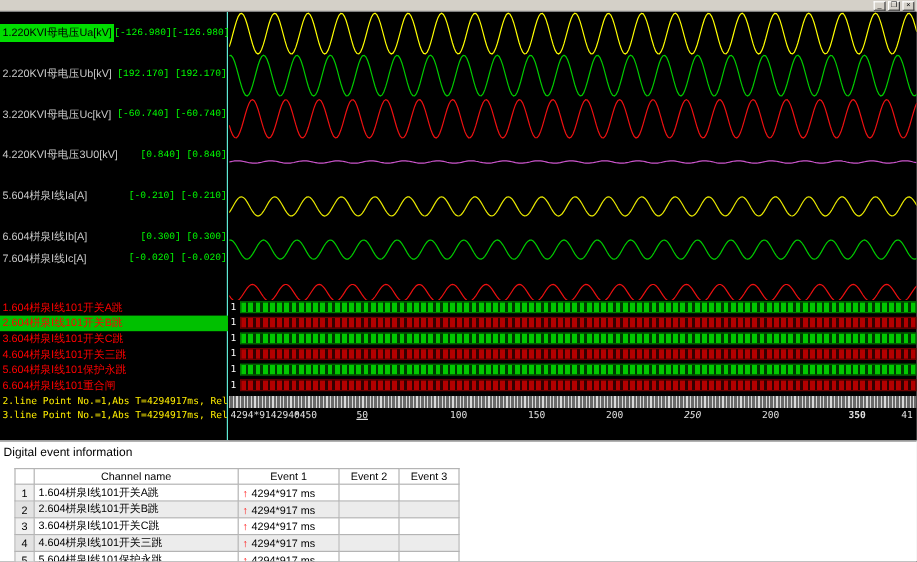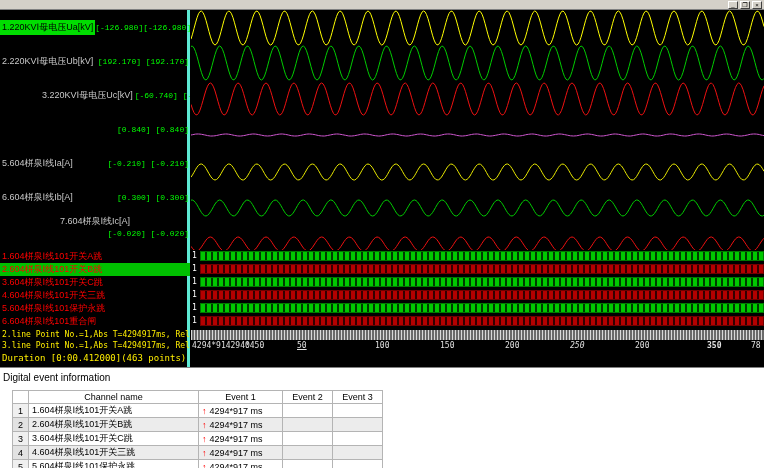--- a/index.html
+++ b/index.html
@@ -8,21 +8,21 @@
   #root { position:relative; width:764px; height:468px; overflow:hidden; background:#ffffff; }
 
   
   .titlebar { position:absolute; left:0; top:0; width:764px; height:10px; background:#d4d0c8; border-bottom:1px solid #808080; }
   .win-btn { position:absolute; top:1px; width:10px; height:8px; background:#d4d0c8;
              border:1px solid; border-color:#ffffff #404040 #404040 #ffffff;
              font-size:6px; line-height:5px; text-align:center; color:#000; cursor:default; }
 
   
   .main { position:absolute; left:0; top:10px; width:764px; height:357px; background:#000000; }
-  .left-panel { position:absolute; left:0; top:0; width:190px; height:357px; border-right:3px solid #5eead4; overflow:visible; }
+  .left-panel { position:absolute; left:0; top:0; width:190px; height:357px; border-right:1px solid #5eead4; overflow:visible; }
 
   .analog-row { position:absolute; left:0; width:190px; height:34px; display:flex; align-items:center; white-space:nowrap; overflow:hidden; }
   .ch-name { font-size:9px; color:#c8c8c8; padding:1px 2px; }
   .ch-name.sel { background:#00dd00; color:#000000; }
   .ch-val { font-family:Liberation Mono, monospace; font-size:8px; color:#00ff00; margin-left:auto; padding-right:1px; }
 
   .digital-label { position:absolute; left:0; width:190px; height:13px; font-size:9px; line-height:13px;
                    color:#ff0000; padding-left:2px; white-space:nowrap; overflow:hidden; }
   .digital-label.dsel { background:#00c000; }
 
@@ -78,51 +78,51 @@
     <div class="left-panel">
       <div id="analog-rows">
           <div class="analog-row" style="top: 0px;">
             <span class="ch-name sel">1.220KVⅠ母电压Ua[kV]</span>
             <span class="ch-val">[-126.980][-126.980]</span>
           </div>
           <div class="analog-row" style="top: 34px;">
             <span class="ch-name">2.220KVⅠ母电压Ub[kV]</span>
             <span class="ch-val">[192.170] [192.170]</span>
           </div>
-          <div class="analog-row" style="top: 68px; padding-left: 40px;">
+          <div class="analog-row" style="top: 68px;">
             <span class="ch-name">3.220KVⅠ母电压Uc[kV]</span>
             <span class="ch-val">[-60.740] [-60.740]</span>
           </div>
           <div class="analog-row" style="top: 102px;">
+            <span class="ch-name">4.220KVⅠ母电压3U0[kV]</span>
             <span class="ch-val">[0.840] [0.840]</span>
           </div>
           <div class="analog-row" style="top: 136px; gap: 20px;">
             <span class="ch-name">5.604栟泉Ⅰ线Ia[A]</span>
             <span class="ch-val">[-0.210] [-0.210]</span>
           </div>
           <div class="analog-row" style="top: 170px;">
             <span class="ch-name">6.604栟泉Ⅰ线Ib[A]</span>
             <span class="ch-val">[0.300] [0.300]</span>
           </div>
-          <div class="analog-row" style="top: 204px; flex-direction: column;">
+          <div class="analog-row" style="top: 188px;">
             <span class="ch-name">7.604栟泉Ⅰ线Ic[A]</span>
             <span class="ch-val">[-0.020] [-0.020]</span>
           </div>
         </div>
       <div id="digital-rows">
           <div class="digital-label" style="top: 240px;">1.604栟泉Ⅰ线101开关A跳</div>
           <div class="digital-label dsel" style="top: 253px;">2.604栟泉Ⅰ线101开关B跳</div>
           <div class="digital-label" style="top: 266px;">3.604栟泉Ⅰ线101开关C跳</div>
           <div class="digital-label" style="top: 279px;">4.604栟泉Ⅰ线101开关三跳</div>
           <div class="digital-label" style="top: 292px;">5.604栟泉Ⅰ线101保护永跳</div>
           <div class="digital-label" style="top: 305px;">6.604栟泉Ⅰ线101重合闸</div>
         </div>
       <div class="status-line" style="top:320px;">2.line Point No.=1,Abs T=4294917ms, Rel T=4294917ms</div>
       <div class="status-line" style="top:331px;">3.line Point No.=1,Abs T=4294917ms, Rel T=4294917ms</div>
-      <div class="duration-line">Duration [0:00.412000](463 points)</div>
     </div>
 
     <div class="plot-area">
       <svg id="wave-svg" viewBox="0 0 573 240">
           <polyline points="0.0,29.1 1.5,24.2 3.0,18.5 4.5,12.9 6.0,7.8 7.5,3.8 9.0,1.5 10.5,1.1 12.0,2.5 13.5,5.8 15.0,10.4 16.5,15.9 18.0,21.6 19.5,26.9 21.0,31.2 22.5,34.0 24.0,35.0 25.5,34.0 27.0,31.3 28.5,27.0 30.0,21.7 31.5,15.9 33.0,10.4 34.5,5.8 36.0,2.6 37.5,1.1 39.0,1.5 40.5,3.8 42.0,7.7 43.5,12.8 45.0,18.5 46.5,24.1 48.0,29.1 49.5,32.7 51.0,34.7 52.5,34.8 54.0,33.0 55.5,29.5 57.0,24.6 58.5,19.1 60.0,13.4 61.5,8.2 63.0,4.1 64.5,1.6 66.0,1.0 67.5,2.3 69.0,5.4 70.5,10.0 72.0,15.4 73.5,21.1 75.0,26.5 76.5,30.9 78.0,33.9 79.5,35.0 81.0,34.2 82.5,31.6 84.0,27.4 85.5,22.1 87.0,16.4 88.5,10.9 90.0,6.2 91.5,2.8 93.0,1.1 94.5,1.4 96.0,3.6 97.5,7.3 99.0,12.4 100.5,18.0 102.0,23.7 103.5,28.7 105.0,32.5 106.5,34.6 108.0,34.9 109.5,33.2 111.0,29.8 112.5,25.1 114.0,19.6 115.5,13.8 117.0,8.6 118.5,4.4 120.0,1.8 121.5,1.0 123.0,2.2 124.5,5.1 126.0,9.5 127.5,14.9 129.0,20.6 130.5,26.1 132.0,30.6 133.5,33.7 135.0,35.0 136.5,34.3 138.0,31.9 139.5,27.8 141.0,22.6 142.5,16.9 144.0,11.4 145.5,6.5 147.0,3.0 148.5,1.2 150.0,1.3 151.5,3.3 153.0,7.0 154.5,11.9 156.0,17.5 157.5,23.2 159.0,28.3 160.5,32.2 162.0,34.5 163.5,34.9 165.0,33.4 166.5,30.2 168.0,25.5 169.5,20.1 171.0,14.3 172.5,9.0 174.0,4.7 175.5,2.0 177.0,1.0 178.5,2.0 180.0,4.8 181.5,9.1 183.0,14.4 184.5,20.1 186.0,25.6 187.5,30.2 189.0,33.5 190.5,34.9 192.0,34.5 193.5,32.1 195.0,28.2 196.5,23.1 198.0,17.4 199.5,11.8 201.0,6.9 202.5,3.3 204.0,1.3 205.5,1.2 207.0,3.0 208.5,6.6 210.0,11.4 211.5,17.0 213.0,22.7 214.5,27.9 216.0,31.9 217.5,34.4 219.0,35.0 220.5,33.6 222.0,30.5 223.5,26.0 225.0,20.6 226.5,14.8 228.0,9.5 229.5,5.1 231.0,2.1 232.5,1.0 234.0,1.8 235.5,4.5 237.0,8.7 238.5,13.9 240.0,19.6 241.5,25.2 243.0,29.9 244.5,33.2 246.0,34.9 247.5,34.6 249.0,32.4 250.5,28.6 252.0,23.6 253.5,17.9 255.0,12.3 256.5,7.3 258.0,3.5 259.5,1.4 261.0,1.1 262.5,2.8 264.0,6.2 265.5,11.0 267.0,16.5 268.5,22.2 270.0,27.4 271.5,31.6 273.0,34.2 274.5,35.0 276.0,33.8 277.5,30.9 279.0,26.4 280.5,21.0 282.0,15.3 283.5,9.9 285.0,5.4 286.5,2.3 288.0,1.0 289.5,1.7 291.0,4.2 292.5,8.2 294.0,13.4 295.5,19.1 297.0,24.7 298.5,29.5 300.0,33.0 301.5,34.8 303.0,34.7 304.5,32.7 306.0,29.0 307.5,24.1 309.0,18.4 310.5,12.8 312.0,7.7 313.5,3.8 315.0,1.5 316.5,1.1 318.0,2.6 319.5,5.9 321.0,10.5 322.5,16.0 324.0,21.7 325.5,27.0 327.0,31.3 328.5,34.1 330.0,35.0 331.5,34.0 333.0,31.2 334.5,26.9 336.0,21.5 337.5,15.8 339.0,10.3 340.5,5.7 342.0,2.5 343.5,1.1 345.0,1.5 346.5,3.9 348.0,7.8 349.5,12.9 351.0,18.6 352.5,24.2 354.0,29.1 355.5,32.8 357.0,34.7 358.5,34.8 360.0,32.9 361.5,29.4 363.0,24.5 364.5,18.9 366.0,13.2 367.5,8.1 369.0,4.1 370.5,1.6 372.0,1.0 373.5,2.4 375.0,5.5 376.5,10.1 378.0,15.5 379.5,21.2 381.0,26.6 382.5,31.0 384.0,33.9 385.5,35.0 387.0,34.2 388.5,31.5 390.0,27.3 391.5,22.0 393.0,16.3 394.5,10.8 396.0,6.1 397.5,2.7 399.0,1.1 400.5,1.4 402.0,3.6 403.5,7.4 405.0,12.5 406.5,18.1 408.0,23.8 409.5,28.8 411.0,32.5 412.5,34.6 414.0,34.9 415.5,33.2 417.0,29.7 418.5,25.0 420.0,19.4 421.5,13.7 423.0,8.5 424.5,4.4 426.0,1.8 427.5,1.0 429.0,2.2 430.5,5.2 432.0,9.6 433.5,15.0 435.0,20.7 436.5,26.2 438.0,30.7 439.5,33.7 441.0,35.0 442.5,34.3 444.0,31.8 445.5,27.7 447.0,22.5 448.5,16.8 450.0,11.2 451.5,6.4 453.0,3.0 454.5,1.2 456.0,1.3 457.5,3.3 459.0,7.0 460.5,12.0 462.0,17.6 463.5,23.3 465.0,28.4 466.5,32.2 468.0,34.5 469.5,34.9 471.0,33.4 472.5,30.1 474.0,25.4 475.5,19.9 477.0,14.2 478.5,8.9 480.0,4.7 481.5,1.9 483.0,1.0 484.5,2.0 486.0,4.9 487.5,9.2 489.0,14.5 490.5,20.2 492.0,25.7 493.5,30.3 495.0,33.5 496.5,34.9 498.0,34.4 499.5,32.1 501.0,28.1 502.5,23.0 504.0,17.3 505.5,11.7 507.0,6.8 508.5,3.2 510.0,1.3 511.5,1.2 513.0,3.1 514.5,6.7 516.0,11.5 517.5,17.1 519.0,22.8 520.5,28.0 522.0,32.0 523.5,34.4 525.0,35.0 526.5,33.6 528.0,30.5 529.5,25.9 531.0,20.4 532.5,14.7 534.0,9.4 535.5,5.0 537.0,2.1 538.5,1.0 540.0,1.9 541.5,4.5 543.0,8.8 544.5,14.0 546.0,19.7 547.5,25.3 549.0,30.0 550.5,33.3 552.0,34.9 553.5,34.6 555.0,32.4 556.5,28.5 558.0,23.5 559.5,17.8 561.0,12.2 562.5,7.2 564.0,3.5 565.5,1.4 567.0,1.2 568.5,2.9 570.0,6.3 571.5,11.1 573.0,16.6 " fill="none" stroke="#ffff00" stroke-width="1"></polyline>
           <polyline points="0.0,36.3 1.5,36.2 3.0,38.0 4.5,41.5 6.0,46.3 7.5,51.9 9.0,57.6 10.5,62.7 12.0,66.8 13.5,69.3 15.0,70.0 16.5,68.7 18.0,65.6 19.5,61.1 21.0,55.7 22.5,50.0 24.0,44.6 25.5,40.2 27.0,37.2 28.5,36.0 30.0,36.8 31.5,39.4 33.0,43.5 34.5,48.8 36.0,54.5 37.5,60.0 39.0,64.8 40.5,68.2 42.0,69.9 43.5,69.6 45.0,67.5 46.5,63.7 48.0,58.7 49.5,53.1 51.0,47.4 52.5,42.4 54.0,38.6 55.5,36.4 57.0,36.1 58.5,37.7 60.0,41.1 61.5,45.8 63.0,51.4 64.5,57.1 66.0,62.3 67.5,66.5 69.0,69.2 70.5,70.0 72.0,68.9 73.5,66.0 75.0,61.6 76.5,56.2 78.0,50.5 79.5,45.0 81.0,40.5 82.5,37.4 84.0,36.0 85.5,36.6 87.0,39.1 88.5,43.1 90.0,48.3 91.5,54.0 93.0,59.6 94.5,64.4 96.0,67.9 97.5,69.8 99.0,69.7 100.5,67.8 102.0,64.1 103.5,59.2 105.0,53.6 106.5,47.9 108.0,42.8 109.5,38.9 111.0,36.5 112.5,36.1 114.0,37.5 115.5,40.8 117.0,45.4 118.5,50.9 120.0,56.6 121.5,61.9 123.0,66.2 124.5,69.0 126.0,70.0 127.5,69.1 129.0,66.3 130.5,62.0 132.0,56.7 133.5,51.0 135.0,45.5 136.5,40.8 138.0,37.6 139.5,36.1 141.0,36.5 142.5,38.8 144.0,42.7 145.5,47.8 147.0,53.5 148.5,59.1 150.0,64.0 151.5,67.7 153.0,69.7 154.5,69.8 156.0,68.0 157.5,64.5 159.0,59.7 160.5,54.1 162.0,48.4 163.5,43.2 165.0,39.1 166.5,36.7 168.0,36.0 169.5,37.3 171.0,40.4 172.5,44.9 174.0,50.4 175.5,56.1 177.0,61.5 178.5,65.9 180.0,68.8 181.5,70.0 183.0,69.2 184.5,66.6 186.0,62.4 187.5,57.2 189.0,51.5 190.5,45.9 192.0,41.2 193.5,37.8 195.0,36.1 196.5,36.4 198.0,38.5 199.5,42.3 201.0,47.3 202.5,53.0 204.0,58.6 205.5,63.6 207.0,67.4 208.5,69.6 210.0,69.9 211.5,68.2 213.0,64.9 214.5,60.1 216.0,54.6 217.5,48.9 219.0,43.6 220.5,39.4 222.0,36.8 223.5,36.0 225.0,37.1 226.5,40.1 228.0,44.5 229.5,49.9 231.0,55.6 232.5,61.0 234.0,65.6 235.5,68.6 237.0,70.0 238.5,69.4 240.0,66.9 241.5,62.8 243.0,57.7 244.5,52.0 246.0,46.4 247.5,41.6 249.0,38.0 250.5,36.2 252.0,36.3 253.5,38.3 255.0,41.9 256.5,46.9 258.0,52.5 259.5,58.1 261.0,63.2 262.5,67.2 264.0,69.5 265.5,69.9 267.0,68.4 268.5,65.2 270.0,60.6 271.5,55.1 273.0,49.4 274.5,44.1 276.0,39.8 277.5,37.0 279.0,36.0 280.5,37.0 282.0,39.8 283.5,44.1 285.0,49.4 286.5,55.1 288.0,60.6 289.5,65.2 291.0,68.4 292.5,69.9 294.0,69.5 295.5,67.2 297.0,63.2 298.5,58.1 300.0,52.5 301.5,46.9 303.0,41.9 304.5,38.3 306.0,36.3 307.5,36.2 309.0,38.0 310.5,41.6 312.0,46.4 313.5,52.0 315.0,57.7 316.5,62.8 318.0,66.9 319.5,69.4 321.0,70.0 322.5,68.6 324.0,65.6 325.5,61.0 327.0,55.6 328.5,49.9 330.0,44.5 331.5,40.1 333.0,37.1 334.5,36.0 336.0,36.8 337.5,39.4 339.0,43.6 340.5,48.9 342.0,54.6 343.5,60.1 345.0,64.9 346.5,68.2 348.0,69.9 349.5,69.6 351.0,67.4 352.5,63.6 354.0,58.6 355.5,53.0 357.0,47.3 358.5,42.3 360.0,38.5 361.5,36.4 363.0,36.1 364.5,37.8 366.0,41.2 367.5,45.9 369.0,51.5 370.5,57.2 372.0,62.4 373.5,66.6 375.0,69.2 376.5,70.0 378.0,68.8 379.5,65.9 381.0,61.5 382.5,56.1 384.0,50.4 385.5,44.9 387.0,40.4 388.5,37.3 390.0,36.0 391.5,36.7 393.0,39.1 394.5,43.2 396.0,48.4 397.5,54.1 399.0,59.7 400.5,64.5 402.0,68.0 403.5,69.8 405.0,69.7 406.5,67.7 408.0,64.0 409.5,59.1 411.0,53.5 412.5,47.8 414.0,42.7 415.5,38.8 417.0,36.5 418.5,36.1 420.0,37.6 421.5,40.8 423.0,45.5 424.5,51.0 426.0,56.7 427.5,62.0 429.0,66.3 430.5,69.1 432.0,70.0 433.5,69.0 435.0,66.2 436.5,61.9 438.0,56.6 439.5,50.9 441.0,45.4 442.5,40.8 444.0,37.5 445.5,36.1 447.0,36.5 448.5,38.9 450.0,42.8 451.5,47.9 453.0,53.6 454.5,59.2 456.0,64.1 457.5,67.8 459.0,69.7 460.5,69.8 462.0,67.9 463.5,64.4 465.0,59.6 466.5,54.0 468.0,48.3 469.5,43.1 471.0,39.1 472.5,36.6 474.0,36.0 475.5,37.4 477.0,40.5 478.5,45.0 480.0,50.5 481.5,56.2 483.0,61.6 484.5,66.0 486.0,68.9 487.5,70.0 489.0,69.2 490.5,66.5 492.0,62.3 493.5,57.1 495.0,51.4 496.5,45.8 498.0,41.1 499.5,37.7 501.0,36.1 502.5,36.4 504.0,38.6 505.5,42.4 507.0,47.4 508.5,53.1 510.0,58.7 511.5,63.7 513.0,67.5 514.5,69.6 516.0,69.9 517.5,68.2 519.0,64.8 520.5,60.0 522.0,54.5 523.5,48.8 525.0,43.5 526.5,39.4 528.0,36.8 529.5,36.0 531.0,37.2 532.5,40.2 534.0,44.6 535.5,50.0 537.0,55.7 538.5,61.1 540.0,65.6 541.5,68.7 543.0,70.0 544.5,69.3 546.0,66.8 547.5,62.7 549.0,57.6 550.5,51.9 552.0,46.3 553.5,41.5 555.0,38.0 556.5,36.2 558.0,36.3 559.5,38.3 561.0,42.0 562.5,47.0 564.0,52.6 565.5,58.3 567.0,63.3 568.5,67.2 570.0,69.5 571.5,69.9 573.0,68.4 " fill="none" stroke="#00cc00" stroke-width="1"></polyline>
           <polyline points="0.0,94.4 1.5,99.1 3.0,102.6 4.5,104.6 6.0,104.9 7.5,103.3 9.0,100.1 10.5,95.6 12.0,90.4 13.5,85.0 15.0,80.1 16.5,76.2 18.0,73.7 19.5,73.0 21.0,74.1 22.5,76.9 24.0,81.0 25.5,86.1 27.0,91.5 28.5,96.6 30.0,100.9 31.5,103.8 33.0,105.0 34.5,104.4 36.0,102.0 37.5,98.2 39.0,93.3 40.5,88.0 42.0,82.7 43.5,78.2 45.0,74.9 46.5,73.2 48.0,73.3 49.5,75.2 51.0,78.6 52.5,83.3 54.0,88.6 55.5,93.9 57.0,98.7 58.5,102.4 60.0,104.5 61.5,104.9 63.0,103.5 64.5,100.4 66.0,96.1 67.5,90.9 69.0,85.5 70.5,80.5 72.0,76.5 73.5,73.9 75.0,73.0 76.5,73.9 78.0,76.6 79.5,80.6 81.0,85.6 82.5,91.0 84.0,96.2 85.5,100.5 87.0,103.6 88.5,104.9 90.0,104.5 91.5,102.3 93.0,98.6 94.5,93.8 96.0,88.4 97.5,83.1 99.0,78.5 100.5,75.1 102.0,73.3 103.5,73.2 105.0,74.9 106.5,78.3 108.0,82.8 109.5,88.1 111.0,93.5 112.5,98.3 114.0,102.1 115.5,104.4 117.0,105.0 118.5,103.7 120.0,100.8 121.5,96.5 123.0,91.4 124.5,86.0 126.0,80.9 127.5,76.8 129.0,74.0 130.5,73.0 132.0,73.8 133.5,76.3 135.0,80.2 136.5,85.2 138.0,90.6 139.5,95.8 141.0,100.2 142.5,103.4 144.0,104.9 145.5,104.6 147.0,102.6 148.5,99.0 150.0,94.2 151.5,88.9 153.0,83.6 154.5,78.9 156.0,75.3 157.5,73.3 159.0,73.1 160.5,74.7 162.0,77.9 163.5,82.4 165.0,87.6 166.5,93.0 168.0,97.9 169.5,101.8 171.0,104.3 172.5,105.0 174.0,103.9 175.5,101.1 177.0,96.9 178.5,91.8 180.0,86.4 181.5,81.3 183.0,77.1 184.5,74.2 186.0,73.0 187.5,73.6 189.0,76.0 190.5,79.8 192.0,84.7 193.5,90.1 195.0,95.3 196.5,99.9 198.0,103.1 199.5,104.8 201.0,104.7 202.5,102.8 204.0,99.3 205.5,94.7 207.0,89.4 208.5,84.0 210.0,79.3 211.5,75.6 213.0,73.5 214.5,73.1 216.0,74.5 217.5,77.6 219.0,82.0 220.5,87.2 222.0,92.5 223.5,97.5 225.0,101.5 226.5,104.1 228.0,105.0 229.5,104.0 231.0,101.4 232.5,97.3 234.0,92.3 235.5,86.9 237.0,81.8 238.5,77.4 240.0,74.4 241.5,73.1 243.0,73.5 244.5,75.7 246.0,79.5 247.5,84.3 249.0,89.6 250.5,94.9 252.0,99.5 253.5,102.9 255.0,104.8 256.5,104.8 258.0,103.0 259.5,99.7 261.0,95.1 262.5,89.9 264.0,84.5 265.5,79.6 267.0,75.9 268.5,73.6 270.0,73.0 271.5,74.3 273.0,77.3 274.5,81.6 276.0,86.7 277.5,92.1 279.0,97.1 280.5,101.2 282.0,104.0 283.5,105.0 285.0,104.2 286.5,101.7 288.0,97.7 289.5,92.8 291.0,87.4 292.5,82.2 294.0,77.8 295.5,74.6 297.0,73.1 298.5,73.4 300.0,75.5 301.5,79.1 303.0,83.8 304.5,89.1 306.0,94.5 307.5,99.1 309.0,102.7 310.5,104.7 312.0,104.9 313.5,103.3 315.0,100.0 316.5,95.5 318.0,90.3 319.5,84.9 321.0,80.0 322.5,76.1 324.0,73.7 325.5,73.0 327.0,74.1 328.5,77.0 330.0,81.1 331.5,86.2 333.0,91.6 334.5,96.7 336.0,100.9 337.5,103.8 339.0,105.0 340.5,104.3 342.0,102.0 343.5,98.1 345.0,93.2 346.5,87.9 348.0,82.6 349.5,78.1 351.0,74.8 352.5,73.2 354.0,73.3 355.5,75.2 357.0,78.7 358.5,83.4 360.0,88.7 361.5,94.0 363.0,98.8 364.5,102.4 366.0,104.6 367.5,104.9 369.0,103.5 370.5,100.4 372.0,96.0 373.5,90.8 375.0,85.4 376.5,80.4 378.0,76.4 379.5,73.9 381.0,73.0 382.5,74.0 384.0,76.6 385.5,80.7 387.0,85.8 388.5,91.1 390.0,96.3 391.5,100.6 393.0,103.6 394.5,104.9 396.0,104.5 397.5,102.2 399.0,98.5 400.5,93.7 402.0,88.3 403.5,83.0 405.0,78.5 406.5,75.1 408.0,73.2 409.5,73.2 411.0,75.0 412.5,78.4 414.0,82.9 415.5,88.2 417.0,93.6 418.5,98.4 420.0,102.2 421.5,104.4 423.0,105.0 424.5,103.7 426.0,100.7 427.5,96.4 429.0,91.3 430.5,85.9 432.0,80.8 433.5,76.7 435.0,74.0 436.5,73.0 438.0,73.8 439.5,76.4 441.0,80.3 442.5,85.3 444.0,90.7 445.5,95.9 447.0,100.3 448.5,103.4 450.0,104.9 451.5,104.6 453.0,102.5 454.5,98.9 456.0,94.1 457.5,88.8 459.0,83.5 460.5,78.8 462.0,75.3 463.5,73.3 465.0,73.1 466.5,74.8 468.0,78.0 469.5,82.5 471.0,87.7 472.5,93.1 474.0,98.0 475.5,101.9 477.0,104.3 478.5,105.0 480.0,103.8 481.5,101.0 483.0,96.8 484.5,91.7 486.0,86.3 487.5,81.2 489.0,77.0 490.5,74.2 492.0,73.0 493.5,73.7 495.0,76.1 496.5,79.9 498.0,84.8 499.5,90.2 501.0,95.4 502.5,99.9 504.0,103.2 505.5,104.8 507.0,104.7 508.5,102.7 510.0,99.2 511.5,94.6 513.0,89.3 514.5,83.9 516.0,79.2 517.5,75.5 519.0,73.4 520.5,73.1 522.0,74.6 523.5,77.7 525.0,82.1 526.5,87.3 528.0,92.6 529.5,97.6 531.0,101.6 532.5,104.2 534.0,105.0 535.5,104.0 537.0,101.3 538.5,97.2 540.0,92.2 541.5,86.8 543.0,81.7 544.5,77.4 546.0,74.4 547.5,73.0 549.0,73.5 550.5,75.8 552.0,79.5 553.5,84.4 555.0,89.7 556.5,95.0 558.0,99.6 559.5,103.0 561.0,104.8 562.5,104.8 564.0,103.0 565.5,99.6 567.0,95.0 568.5,89.7 570.0,84.4 571.5,79.6 573.0,75.8 " fill="none" stroke="#ee1111" stroke-width="1"></polyline>
           <polyline points="0.0,125.0 1.5,124.7 3.0,124.4 4.5,124.1 6.0,124.0 7.5,124.0 9.0,124.1 10.5,124.3 12.0,124.6 13.5,124.9 15.0,125.2 16.5,125.6 18.0,125.8 19.5,126.0 21.0,126.0 22.5,125.9 24.0,125.8 25.5,125.5 27.0,125.2 28.5,124.8 30.0,124.5 31.5,124.3 33.0,124.1 34.5,124.0 36.0,124.0 37.5,124.2 39.0,124.4 40.5,124.7 42.0,125.1 43.5,125.4 45.0,125.7 46.5,125.9 48.0,126.0 49.5,126.0 51.0,125.9 52.5,125.6 54.0,125.4 55.5,125.0 57.0,124.7 58.5,124.4 60.0,124.2 61.5,124.0 63.0,124.0 64.5,124.1 66.0,124.3 67.5,124.6 69.0,124.9 70.5,125.2 72.0,125.5 73.5,125.8 75.0,125.9 76.5,126.0 78.0,125.9 79.5,125.8 81.0,125.5 82.5,125.2 84.0,124.9 85.5,124.6 87.0,124.3 88.5,124.1 90.0,124.0 91.5,124.0 93.0,124.2 94.5,124.4 96.0,124.7 97.5,125.0 99.0,125.4 100.5,125.7 102.0,125.9 103.5,126.0 105.0,126.0 106.5,125.9 108.0,125.7 109.5,125.4 111.0,125.1 112.5,124.7 114.0,124.4 115.5,124.2 117.0,124.0 118.5,124.0 120.0,124.1 121.5,124.3 123.0,124.5 124.5,124.8 126.0,125.2 127.5,125.5 129.0,125.8 130.5,125.9 132.0,126.0 133.5,126.0 135.0,125.8 136.5,125.5 138.0,125.2 139.5,124.9 141.0,124.6 142.5,124.3 144.0,124.1 145.5,124.0 147.0,124.0 148.5,124.2 150.0,124.4 151.5,124.7 153.0,125.0 154.5,125.3 156.0,125.6 157.5,125.9 159.0,126.0 160.5,126.0 162.0,125.9 163.5,125.7 165.0,125.4 166.5,125.1 168.0,124.8 169.5,124.4 171.0,124.2 172.5,124.0 174.0,124.0 175.5,124.1 177.0,124.2 178.5,124.5 180.0,124.8 181.5,125.2 183.0,125.5 184.5,125.7 186.0,125.9 187.5,126.0 189.0,126.0 190.5,125.8 192.0,125.6 193.5,125.3 195.0,124.9 196.5,124.6 198.0,124.3 199.5,124.1 201.0,124.0 202.5,124.0 204.0,124.1 205.5,124.4 207.0,124.6 208.5,125.0 210.0,125.3 211.5,125.6 213.0,125.8 214.5,126.0 216.0,126.0 217.5,125.9 219.0,125.7 220.5,125.4 222.0,125.1 223.5,124.8 225.0,124.5 226.5,124.2 228.0,124.1 229.5,124.0 231.0,124.1 232.5,124.2 234.0,124.5 235.5,124.8 237.0,125.1 238.5,125.5 240.0,125.7 241.5,125.9 243.0,126.0 244.5,126.0 246.0,125.8 247.5,125.6 249.0,125.3 250.5,125.0 252.0,124.6 253.5,124.3 255.0,124.1 256.5,124.0 258.0,124.0 259.5,124.1 261.0,124.3 262.5,124.6 264.0,124.9 265.5,125.3 267.0,125.6 268.5,125.8 270.0,126.0 271.5,126.0 273.0,125.9 274.5,125.7 276.0,125.5 277.5,125.1 279.0,124.8 280.5,124.5 282.0,124.2 283.5,124.1 285.0,124.0 286.5,124.0 288.0,124.2 289.5,124.5 291.0,124.8 292.5,125.1 294.0,125.4 295.5,125.7 297.0,125.9 298.5,126.0 300.0,126.0 301.5,125.8 303.0,125.6 304.5,125.3 306.0,125.0 307.5,124.7 309.0,124.4 310.5,124.1 312.0,124.0 313.5,124.0 315.0,124.1 316.5,124.3 318.0,124.6 319.5,124.9 321.0,125.3 322.5,125.6 324.0,125.8 325.5,126.0 327.0,126.0 328.5,125.9 330.0,125.8 331.5,125.5 333.0,125.2 334.5,124.8 336.0,124.5 337.5,124.3 339.0,124.1 340.5,124.0 342.0,124.0 343.5,124.2 345.0,124.4 346.5,124.7 348.0,125.1 349.5,125.4 351.0,125.7 352.5,125.9 354.0,126.0 355.5,126.0 357.0,125.9 358.5,125.6 360.0,125.4 361.5,125.0 363.0,124.7 364.5,124.4 366.0,124.2 367.5,124.0 369.0,124.0 370.5,124.1 372.0,124.3 373.5,124.6 375.0,124.9 376.5,125.2 378.0,125.5 379.5,125.8 381.0,125.9 382.5,126.0 384.0,125.9 385.5,125.8 387.0,125.5 388.5,125.2 390.0,124.9 391.5,124.5 393.0,124.3 394.5,124.1 396.0,124.0 397.5,124.0 399.0,124.2 400.5,124.4 402.0,124.7 403.5,125.0 405.0,125.4 406.5,125.7 408.0,125.9 409.5,126.0 411.0,126.0 412.5,125.9 414.0,125.7 415.5,125.4 417.0,125.1 418.5,124.7 420.0,124.4 421.5,124.2 423.0,124.0 424.5,124.0 426.0,124.1 427.5,124.3 429.0,124.5 430.5,124.9 432.0,125.2 433.5,125.5 435.0,125.8 436.5,125.9 438.0,126.0 439.5,126.0 441.0,125.8 442.5,125.5 444.0,125.2 445.5,124.9 447.0,124.6 448.5,124.3 450.0,124.1 451.5,124.0 453.0,124.0 454.5,124.2 456.0,124.4 457.5,124.7 459.0,125.0 460.5,125.3 462.0,125.6 463.5,125.9 465.0,126.0 466.5,126.0 468.0,125.9 469.5,125.7 471.0,125.4 472.5,125.1 474.0,124.7 475.5,124.4 477.0,124.2 478.5,124.0 480.0,124.0 481.5,124.1 483.0,124.2 484.5,124.5 486.0,124.8 487.5,125.2 489.0,125.5 490.5,125.7 492.0,125.9 493.5,126.0 495.0,126.0 496.5,125.8 498.0,125.6 499.5,125.3 501.0,124.9 502.5,124.6 504.0,124.3 505.5,124.1 507.0,124.0 508.5,124.0 510.0,124.1 511.5,124.4 513.0,124.6 514.5,125.0 516.0,125.3 517.5,125.6 519.0,125.8 520.5,126.0 522.0,126.0 523.5,125.9 525.0,125.7 526.5,125.4 528.0,125.1 529.5,124.8 531.0,124.5 532.5,124.2 534.0,124.1 535.5,124.0 537.0,124.1 538.5,124.2 540.0,124.5 541.5,124.8 543.0,125.1 544.5,125.5 546.0,125.7 547.5,125.9 549.0,126.0 550.5,126.0 552.0,125.8 553.5,125.6 555.0,125.3 556.5,125.0 558.0,124.6 559.5,124.3 561.0,124.1 562.5,124.0 564.0,124.0 565.5,124.1 567.0,124.3 568.5,124.6 570.0,125.0 571.5,125.3 573.0,125.6 " fill="none" stroke="#cc55cc" stroke-width="1"></polyline>
           <polyline points="0.0,167.2 1.5,164.9 3.0,162.3 4.5,159.6 6.0,157.2 7.5,155.3 9.0,154.2 10.5,154.0 12.0,154.7 13.5,156.2 15.0,158.4 16.5,161.0 18.0,163.7 19.5,166.2 21.0,168.2 22.5,169.5 24.0,170.0 25.5,169.5 27.0,168.2 28.5,166.2 30.0,163.7 31.5,161.0 33.0,158.4 34.5,156.3 36.0,154.7 37.5,154.0 39.0,154.2 40.5,155.3 42.0,157.2 43.5,159.6 45.0,162.2 46.5,164.9 48.0,167.2 49.5,168.9 51.0,169.9 52.5,169.9 54.0,169.0 55.5,167.4 57.0,165.1 58.5,162.5 60.0,159.8 61.5,157.4 63.0,155.5 64.5,154.3 66.0,154.0 67.5,154.6 69.0,156.1 70.5,158.2 72.0,160.8 73.5,163.5 75.0,166.0 76.5,168.1 78.0,169.5 79.5,170.0 81.0,169.6 82.5,168.4 84.0,166.4 85.5,163.9 87.0,161.3 88.5,158.7 90.0,156.4 91.5,154.8 93.0,154.1 94.5,154.2 96.0,155.2 97.5,157.0 99.0,159.3 100.5,162.0 102.0,164.7 103.5,167.0 105.0,168.8 106.5,169.8 108.0,169.9 109.5,169.2 111.0,167.6 112.5,165.3 114.0,162.7 115.5,160.0 117.0,157.6 118.5,155.6 120.0,154.4 121.5,154.0 123.0,154.5 124.5,155.9 126.0,158.0 127.5,160.5 129.0,163.2 130.5,165.8 132.0,167.9 133.5,169.4 135.0,170.0 136.5,169.7 138.0,168.5 139.5,166.6 141.0,164.2 142.5,161.5 144.0,158.9 145.5,156.6 147.0,154.9 148.5,154.1 150.0,154.1 151.5,155.1 153.0,156.8 154.5,159.1 156.0,161.8 157.5,164.4 159.0,166.8 160.5,168.7 162.0,169.8 163.5,170.0 165.0,169.3 166.5,167.7 168.0,165.6 169.5,163.0 171.0,160.3 172.5,157.8 174.0,155.8 175.5,154.4 177.0,154.0 178.5,154.5 180.0,155.8 181.5,157.8 183.0,160.3 184.5,163.0 186.0,165.6 187.5,167.8 189.0,169.3 190.5,170.0 192.0,169.8 193.5,168.7 195.0,166.8 196.5,164.4 198.0,161.7 199.5,159.1 201.0,156.8 202.5,155.1 204.0,154.1 205.5,154.1 207.0,155.0 208.5,156.6 210.0,158.9 211.5,161.5 213.0,164.2 214.5,166.6 216.0,168.5 217.5,169.7 219.0,170.0 220.5,169.4 222.0,167.9 223.5,165.8 225.0,163.2 226.5,160.5 228.0,158.0 229.5,155.9 231.0,154.5 232.5,154.0 234.0,154.4 235.5,155.6 237.0,157.6 238.5,160.1 240.0,162.8 241.5,165.4 243.0,167.6 244.5,169.2 246.0,169.9 247.5,169.8 249.0,168.8 250.5,167.0 252.0,164.6 253.5,162.0 255.0,159.3 256.5,157.0 258.0,155.2 259.5,154.2 261.0,154.1 262.5,154.9 264.0,156.5 265.5,158.7 267.0,161.3 268.5,164.0 270.0,166.4 271.5,168.4 273.0,169.6 274.5,170.0 276.0,169.4 277.5,168.1 279.0,166.0 280.5,163.4 282.0,160.7 283.5,158.2 285.0,156.1 286.5,154.6 288.0,154.0 289.5,154.3 291.0,155.5 292.5,157.4 294.0,159.8 295.5,162.5 297.0,165.2 298.5,167.4 300.0,169.1 301.5,169.9 303.0,169.9 304.5,168.9 306.0,167.2 307.5,164.9 309.0,162.2 310.5,159.5 312.0,157.1 313.5,155.3 315.0,154.2 316.5,154.0 318.0,154.7 319.5,156.3 321.0,158.5 322.5,161.1 324.0,163.8 325.5,166.2 327.0,168.3 328.5,169.6 330.0,170.0 331.5,169.5 333.0,168.2 334.5,166.2 336.0,163.7 337.5,161.0 339.0,158.4 340.5,156.2 342.0,154.7 343.5,154.0 345.0,154.3 346.5,155.4 348.0,157.2 349.5,159.6 351.0,162.3 352.5,164.9 354.0,167.2 355.5,169.0 357.0,169.9 358.5,169.9 360.0,169.0 361.5,167.4 363.0,165.1 364.5,162.4 366.0,159.8 367.5,157.3 369.0,155.4 370.5,154.3 372.0,154.0 373.5,154.7 375.0,156.1 376.5,158.3 378.0,160.8 379.5,163.5 381.0,166.0 382.5,168.1 384.0,169.5 385.5,170.0 387.0,169.6 388.5,168.4 390.0,166.4 391.5,163.9 393.0,161.2 394.5,158.6 396.0,156.4 397.5,154.8 399.0,154.1 400.5,154.2 402.0,155.2 403.5,157.0 405.0,159.4 406.5,162.1 408.0,164.7 409.5,167.1 411.0,168.8 412.5,169.8 414.0,169.9 415.5,169.1 417.0,167.5 418.5,165.3 420.0,162.7 421.5,160.0 423.0,157.5 424.5,155.6 426.0,154.4 427.5,154.0 429.0,154.6 430.5,156.0 432.0,158.1 433.5,160.6 435.0,163.3 436.5,165.8 438.0,168.0 439.5,169.4 441.0,170.0 442.5,169.7 444.0,168.5 445.5,166.6 447.0,164.1 448.5,161.4 450.0,158.8 451.5,156.6 453.0,154.9 454.5,154.1 456.0,154.1 457.5,155.1 459.0,156.8 460.5,159.2 462.0,161.8 463.5,164.5 465.0,166.9 466.5,168.7 468.0,169.8 469.5,170.0 471.0,169.2 472.5,167.7 474.0,165.5 475.5,162.9 477.0,160.2 478.5,157.7 480.0,155.7 481.5,154.4 483.0,154.0 484.5,154.5 486.0,155.8 487.5,157.8 489.0,160.4 490.5,163.1 492.0,165.6 493.5,167.8 495.0,169.3 496.5,170.0 498.0,169.7 499.5,168.6 501.0,166.8 502.5,164.4 504.0,161.7 505.5,159.0 507.0,156.7 508.5,155.0 510.0,154.1 511.5,154.1 513.0,155.0 514.5,156.7 516.0,159.0 517.5,161.6 519.0,164.3 520.5,166.7 522.0,168.6 523.5,169.7 525.0,170.0 526.5,169.3 528.0,167.9 529.5,165.7 531.0,163.1 532.5,160.5 534.0,157.9 535.5,155.9 537.0,154.5 538.5,154.0 540.0,154.4 541.5,155.7 543.0,157.6 544.5,160.1 546.0,162.8 547.5,165.4 549.0,167.6 550.5,169.2 552.0,169.9 553.5,169.8 555.0,168.8 556.5,167.0 558.0,164.6 559.5,161.9 561.0,159.3 562.5,156.9 564.0,155.2 565.5,154.2 567.0,154.1 568.5,154.9 570.0,156.5 571.5,158.7 573.0,161.3 " fill="none" stroke="#e8e800" stroke-width="1"></polyline>
           <polyline points="0.0,190.1 1.5,190.1 3.0,190.9 4.5,192.6 6.0,194.8 7.5,197.5 9.0,200.1 10.5,202.6 12.0,204.5 13.5,205.7 15.0,206.0 16.5,205.4 18.0,203.9 19.5,201.8 21.0,199.3 22.5,196.6 24.0,194.0 25.5,192.0 27.0,190.6 28.5,190.0 30.0,190.4 31.5,191.6 33.0,193.5 34.5,196.0 36.0,198.7 37.5,201.3 39.0,203.5 40.5,205.1 42.0,205.9 43.5,205.8 45.0,204.8 46.5,203.0 48.0,200.7 49.5,198.0 51.0,195.4 52.5,193.0 54.0,191.2 55.5,190.2 57.0,190.1 58.5,190.8 60.0,192.4 61.5,194.6 63.0,197.2 64.5,199.9 66.0,202.4 67.5,204.4 69.0,205.6 70.5,206.0 72.0,205.5 73.5,204.1 75.0,202.0 76.5,199.5 78.0,196.8 79.5,194.2 81.0,192.1 82.5,190.6 84.0,190.0 85.5,190.3 87.0,191.5 88.5,193.4 90.0,195.8 91.5,198.5 93.0,201.1 94.5,203.4 96.0,205.0 97.5,205.9 99.0,205.9 100.5,204.9 102.0,203.2 103.5,200.9 105.0,198.3 106.5,195.6 108.0,193.2 109.5,191.3 111.0,190.2 112.5,190.0 114.0,190.7 115.5,192.2 117.0,194.4 118.5,197.0 120.0,199.7 121.5,202.2 123.0,204.2 124.5,205.5 126.0,206.0 127.5,205.6 129.0,204.2 130.5,202.2 132.0,199.7 133.5,197.0 135.0,194.5 136.5,192.3 138.0,190.7 139.5,190.0 141.0,190.2 142.5,191.3 144.0,193.2 145.5,195.6 147.0,198.2 148.5,200.9 150.0,203.2 151.5,204.9 153.0,205.9 154.5,205.9 156.0,205.1 157.5,203.4 159.0,201.1 160.5,198.5 162.0,195.8 163.5,193.4 165.0,191.5 166.5,190.3 168.0,190.0 169.5,190.6 171.0,192.1 172.5,194.2 174.0,196.8 175.5,199.5 177.0,202.0 178.5,204.1 180.0,205.5 181.5,206.0 183.0,205.6 184.5,204.4 186.0,202.4 187.5,200.0 189.0,197.3 190.5,194.7 192.0,192.4 193.5,190.8 195.0,190.1 196.5,190.2 198.0,191.2 199.5,193.0 201.0,195.3 202.5,198.0 204.0,200.6 205.5,203.0 207.0,204.8 208.5,205.8 210.0,205.9 211.5,205.2 213.0,203.6 214.5,201.4 216.0,198.7 217.5,196.1 219.0,193.6 220.5,191.6 222.0,190.4 223.5,190.0 225.0,190.5 226.5,191.9 228.0,194.0 229.5,196.5 231.0,199.2 232.5,201.8 234.0,203.9 235.5,205.4 237.0,206.0 238.5,205.7 240.0,204.5 241.5,202.6 243.0,200.2 244.5,197.5 246.0,194.9 247.5,192.6 249.0,191.0 250.5,190.1 252.0,190.1 253.5,191.1 255.0,192.8 256.5,195.1 258.0,197.8 259.5,200.4 261.0,202.8 262.5,204.7 264.0,205.8 265.5,206.0 267.0,205.3 268.5,203.7 270.0,201.6 271.5,199.0 273.0,196.3 274.5,193.8 276.0,191.8 277.5,190.5 279.0,190.0 280.5,190.5 282.0,191.8 283.5,193.8 285.0,196.3 286.5,199.0 288.0,201.6 289.5,203.7 291.0,205.3 292.5,206.0 294.0,205.8 295.5,204.7 297.0,202.8 298.5,200.4 300.0,197.8 301.5,195.1 303.0,192.8 304.5,191.1 306.0,190.1 307.5,190.1 309.0,191.0 310.5,192.6 312.0,194.9 313.5,197.5 315.0,200.2 316.5,202.6 318.0,204.5 319.5,205.7 321.0,206.0 322.5,205.4 324.0,203.9 325.5,201.8 327.0,199.2 328.5,196.5 330.0,194.0 331.5,191.9 333.0,190.5 334.5,190.0 336.0,190.4 337.5,191.6 339.0,193.6 340.5,196.1 342.0,198.7 343.5,201.4 345.0,203.6 346.5,205.2 348.0,205.9 349.5,205.8 351.0,204.8 352.5,203.0 354.0,200.6 355.5,198.0 357.0,195.3 358.5,193.0 360.0,191.2 361.5,190.2 363.0,190.1 364.5,190.8 366.0,192.4 367.5,194.7 369.0,197.3 370.5,200.0 372.0,202.4 373.5,204.4 375.0,205.6 376.5,206.0 378.0,205.5 379.5,204.1 381.0,202.0 382.5,199.5 384.0,196.8 385.5,194.2 387.0,192.1 388.5,190.6 390.0,190.0 391.5,190.3 393.0,191.5 394.5,193.4 396.0,195.8 397.5,198.5 399.0,201.1 400.5,203.4 402.0,205.1 403.5,205.9 405.0,205.9 406.5,204.9 408.0,203.2 409.5,200.9 411.0,198.2 412.5,195.6 414.0,193.2 415.5,191.3 417.0,190.2 418.5,190.0 420.0,190.7 421.5,192.3 423.0,194.5 424.5,197.0 426.0,199.7 427.5,202.2 429.0,204.2 430.5,205.6 432.0,206.0 433.5,205.5 435.0,204.2 436.5,202.2 438.0,199.7 439.5,197.0 441.0,194.4 442.5,192.2 444.0,190.7 445.5,190.0 447.0,190.2 448.5,191.3 450.0,193.2 451.5,195.6 453.0,198.3 454.5,200.9 456.0,203.2 457.5,204.9 459.0,205.9 460.5,205.9 462.0,205.0 463.5,203.4 465.0,201.1 466.5,198.5 468.0,195.8 469.5,193.4 471.0,191.5 472.5,190.3 474.0,190.0 475.5,190.6 477.0,192.1 478.5,194.2 480.0,196.8 481.5,199.5 483.0,202.0 484.5,204.1 486.0,205.5 487.5,206.0 489.0,205.6 490.5,204.4 492.0,202.4 493.5,199.9 495.0,197.2 496.5,194.6 498.0,192.4 499.5,190.8 501.0,190.1 502.5,190.2 504.0,191.2 505.5,193.0 507.0,195.4 508.5,198.0 510.0,200.7 511.5,203.0 513.0,204.8 514.5,205.8 516.0,205.9 517.5,205.1 519.0,203.5 520.5,201.3 522.0,198.7 523.5,196.0 525.0,193.5 526.5,191.6 528.0,190.4 529.5,190.0 531.0,190.6 532.5,192.0 534.0,194.0 535.5,196.6 537.0,199.3 538.5,201.8 540.0,203.9 541.5,205.4 543.0,206.0 544.5,205.7 546.0,204.5 547.5,202.6 549.0,200.1 550.5,197.5 552.0,194.8 553.5,192.6 555.0,190.9 556.5,190.1 558.0,190.1 559.5,191.1 561.0,192.8 562.5,195.2 564.0,197.8 565.5,200.5 567.0,202.9 568.5,204.7 570.0,205.8 571.5,206.0 573.0,205.2 " fill="none" stroke="#00cc00" stroke-width="1"></polyline>
@@ -158,21 +158,21 @@
       <div class="tick-labels" id="tick-labels">
           <span class="tick-label" style="left: 1px;">4294*914294*450</span>
           <span class="tick-label" style="left: 54px;">0</span>
           <span class="tick-label" style="left: 106px; text-decoration: underline;">50</span>
           <span class="tick-label" style="left: 184px;">100</span>
           <span class="tick-label" style="left: 249px;">150</span>
           <span class="tick-label" style="left: 314px;">200</span>
           <span class="tick-label" style="left: 379px; font-style: italic;">250</span>
           <span class="tick-label" style="left: 444px;">200</span>
           <span class="tick-label" style="left: 516px; font-weight: bold;">350</span>
-          <span class="tick-label" style="left: 560px;">78</span>
+          <span class="tick-label" style="left: 560px;">41</span>
         </div>
     </div>
 
   </div>
 
   <div class="bottom-panel">
     <div class="section-title">Digital event information</div>
     <table class="events">
       <thead>
         <tr>

